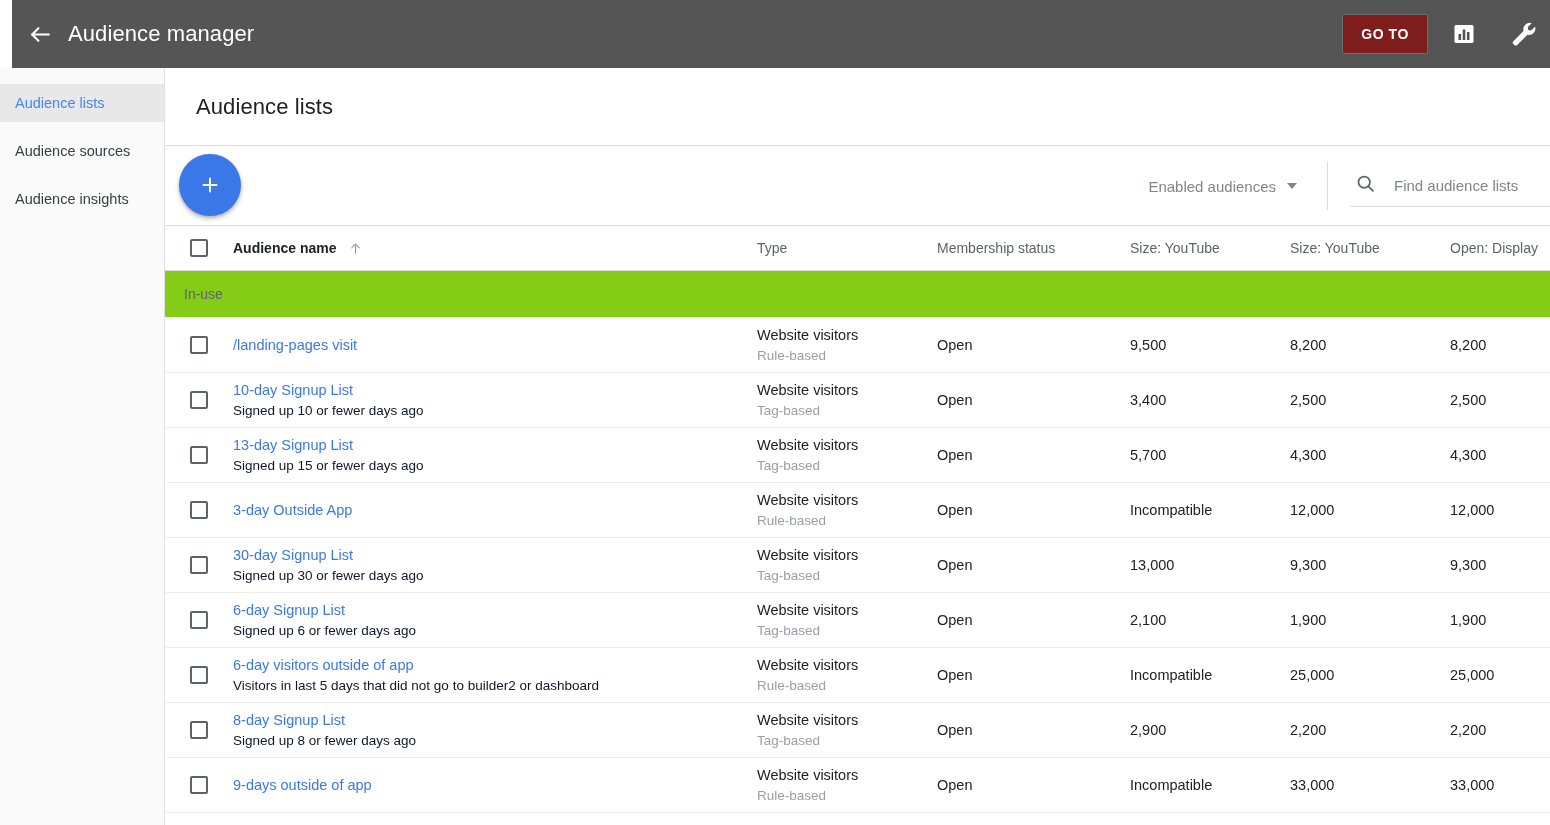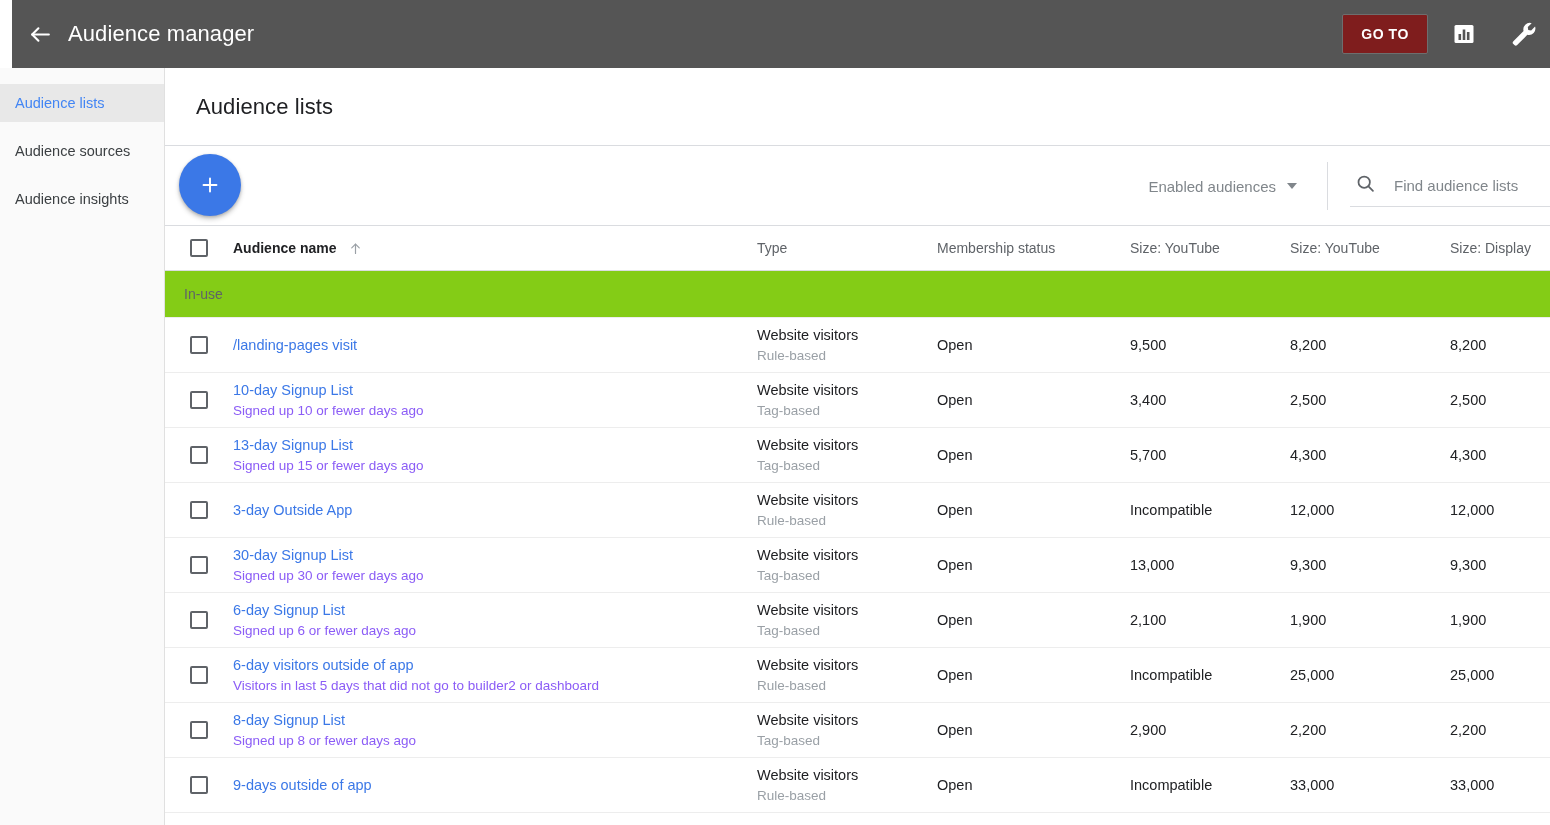--- a/index.html
+++ b/index.html
@@ -272,21 +272,21 @@
   .a-link {
     font-size: 14.5px;
     color: #3b78e7;
     text-decoration: none;
     cursor: pointer;
     line-height: 19px;
     width: fit-content;
   }
   .a-sub {
     font-size: 13.5px;
-    color: #8b5cf6;
+    color: #0f172a;
     line-height: 18px;
     margin-top: 2px;
   }
   .t-main {
     font-size: 14.5px;
     color: #202124;
     line-height: 19px;
   }
   .t-sub {
     font-size: 13.5px;
@@ -414,21 +414,21 @@
           <span>Size: YouTube</span>
         </div>
       </div>
       <div class="c-yt">
         <div class="hd">
           <span>Size: YouTube</span>
         </div>
       </div>
       <div class="c-disp">
         <div class="hd">
-          <span>Size: Display</span>
+          <span>Open: Display</span>
         </div>
       </div>
     </div>
 
     <div class="section-band">
       <span>In-use</span>
     </div>
 
     <div id="rows-container">
         <div class="row data">

